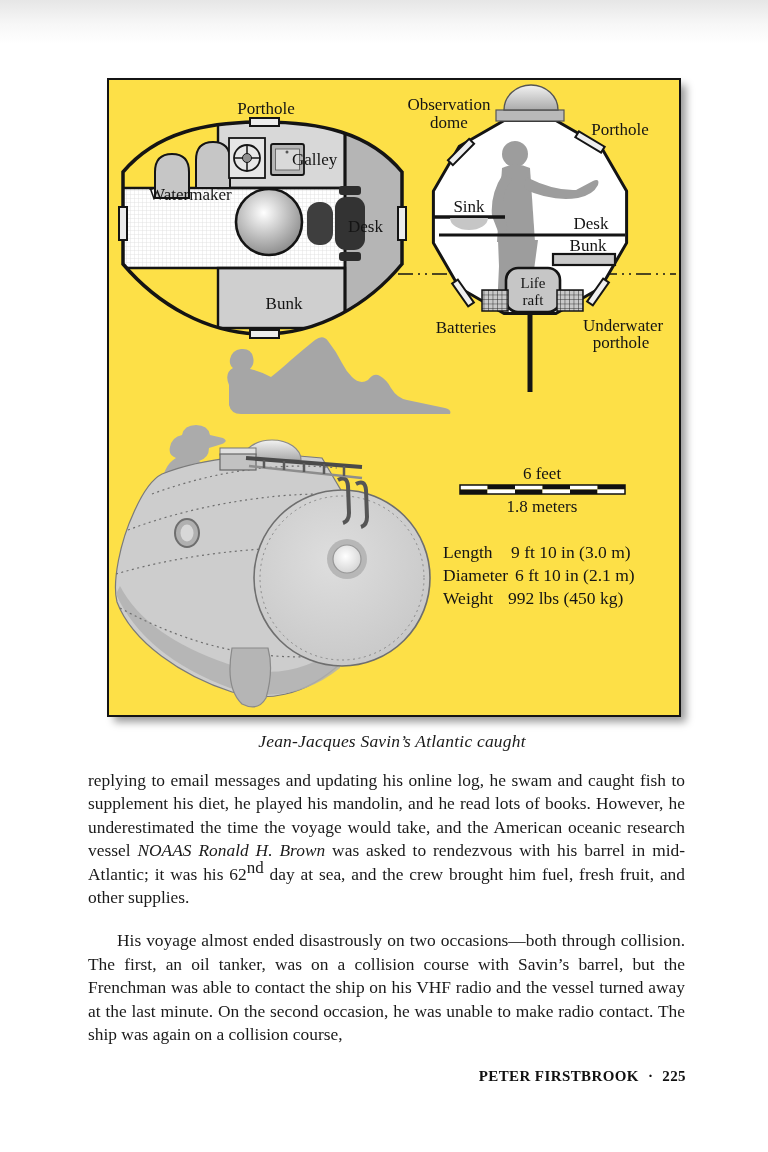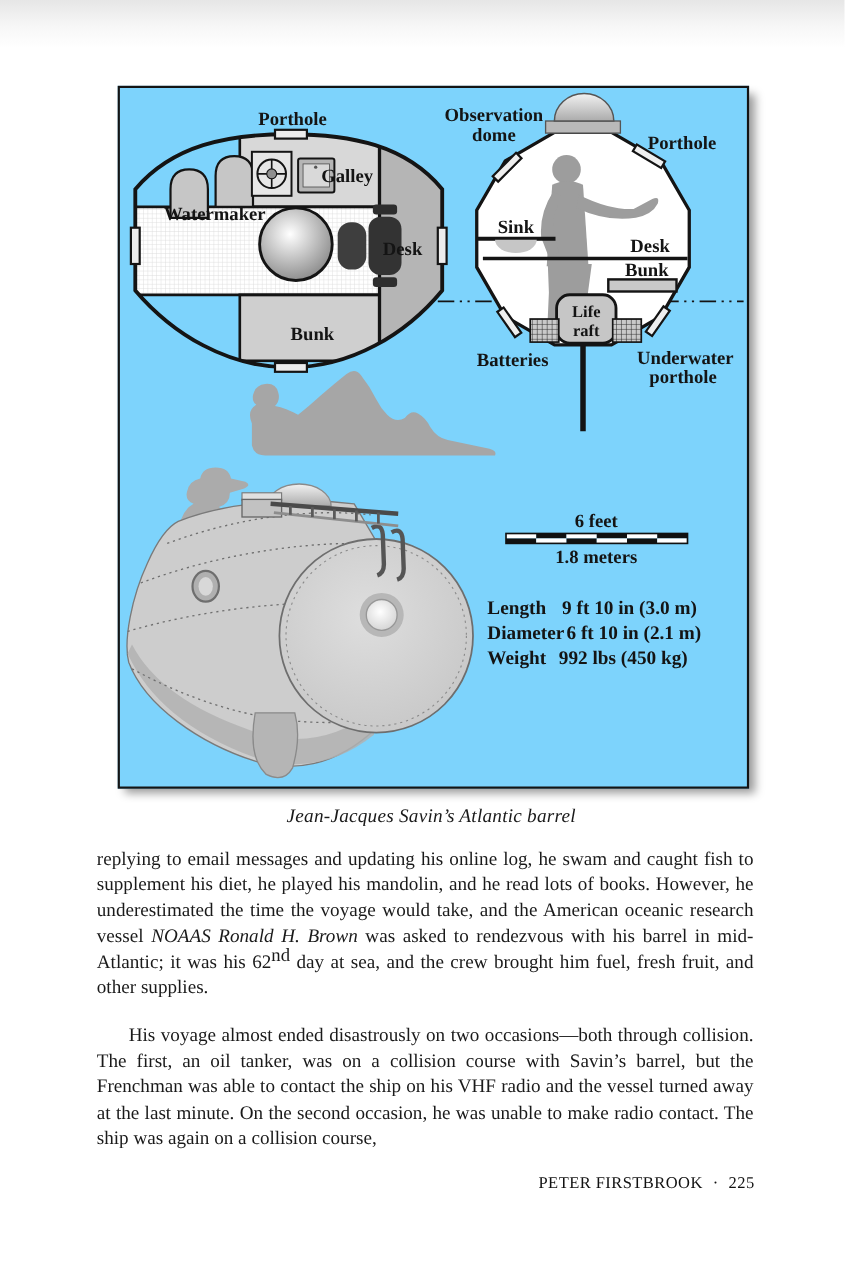--- a/index.html
+++ b/index.html
@@ -6,43 +6,42 @@
   .page{
     position:relative;width:768px;height:1152px;background:#fff;overflow:hidden;
     font-family:"Liberation Serif",serif;color:#1a1a1a;
   }
   .top-shade{
     position:absolute;left:0;top:0;width:768px;height:44px;
     background:linear-gradient(#e6e6e6 0%,#f7f7f7 55%,#ffffff 100%);
   }
   .figure-box{
     position:absolute;left:107px;top:78px;width:570px;height:635px;
-    background:#7dd3fc;border:2px solid #141414;
+    background:#fde047;border:2px solid #141414;
     box-shadow:6px 6px 8px -1px rgba(0,0,0,.40);
-    font-weight:bold;
   }
   .figure-box svg{display:block;}
   svg text{font-family:"Liberation Serif",serif;fill:#141414;}
   .lbl{font-size:17px;}
   .lbl-small{font-size:15px;}
   .spec{font-size:17.5px;}
   .caption{
     position:absolute;left:107px;top:731px;width:570px;text-align:center;
     font-style:italic;font-size:17.5px;letter-spacing:.2px;
   }
   .body-text{
     position:absolute;left:88px;top:769px;width:597px;
     font-size:17.4px;line-height:23.4px;text-align:justify;
   }
   .body-text p{margin:0;}
   .body-text p + p{margin-top:20px;text-indent:29px;}
   .body-text sup{font-size:17px;line-height:0;}
   .page-footer{
     position:absolute;right:82px;top:1068px;
-    font-size:15px;font-weight:normal;letter-spacing:.4px;color:#111;
+    font-size:15px;font-weight:bold;letter-spacing:.4px;color:#111;
     display:inline-flex;gap:9px;align-items:baseline;
   }
 </style>
 </head>
 <body>
 
 <div class="page">
   <div class="top-shade"></div>
 
   <div class="figure-box">
@@ -248,21 +247,21 @@
         <text class="spec" x="441" y="556">Length</text>
         <text class="spec" x="509" y="556">9 ft 10 in (3.0 m)</text>
         <text class="spec" x="441" y="579">Diameter</text>
         <text class="spec" x="513" y="579">6 ft 10 in (2.1 m)</text>
         <text class="spec" x="441" y="602">Weight</text>
         <text class="spec" x="506" y="602">992 lbs (450 kg)</text>
       </g>
     </svg>
   </div>
 
-  <div class="caption">Jean-Jacques Savin’s Atlantic barrel</div>
+  <div class="caption">Jean-Jacques Savin’s Atlantic caught</div>
 
   <div class="body-text">
     <p><span>replying to email messages and updating his online log, he swam and caught fish to supplement his diet, he played his mandolin, and he read lots of books. However, he underestimated the time the voyage would take, and the American oceanic research vessel </span><i>NOAAS Ronald H. Brown</i><span> was asked to rendezvous with his barrel in mid-Atlantic; it was his 62</span><sup>nd</sup><span> day at sea, and the crew brought him fuel, fresh fruit, and other supplies.</span></p>
     <p>His voyage almost ended disastrously on two occasions—both through collision. The first, an oil tanker, was on a collision course with Savin’s barrel, but the Frenchman was able to contact the ship on his VHF radio and the vessel turned away at the last minute. On the second occasion, he was unable to make radio contact. The ship was again on a collision course,</p>
   </div>
 
   <div class="page-footer">
     <span>PETER FIRSTBROOK</span>
     <span>·</span>
     <span>225</span>

